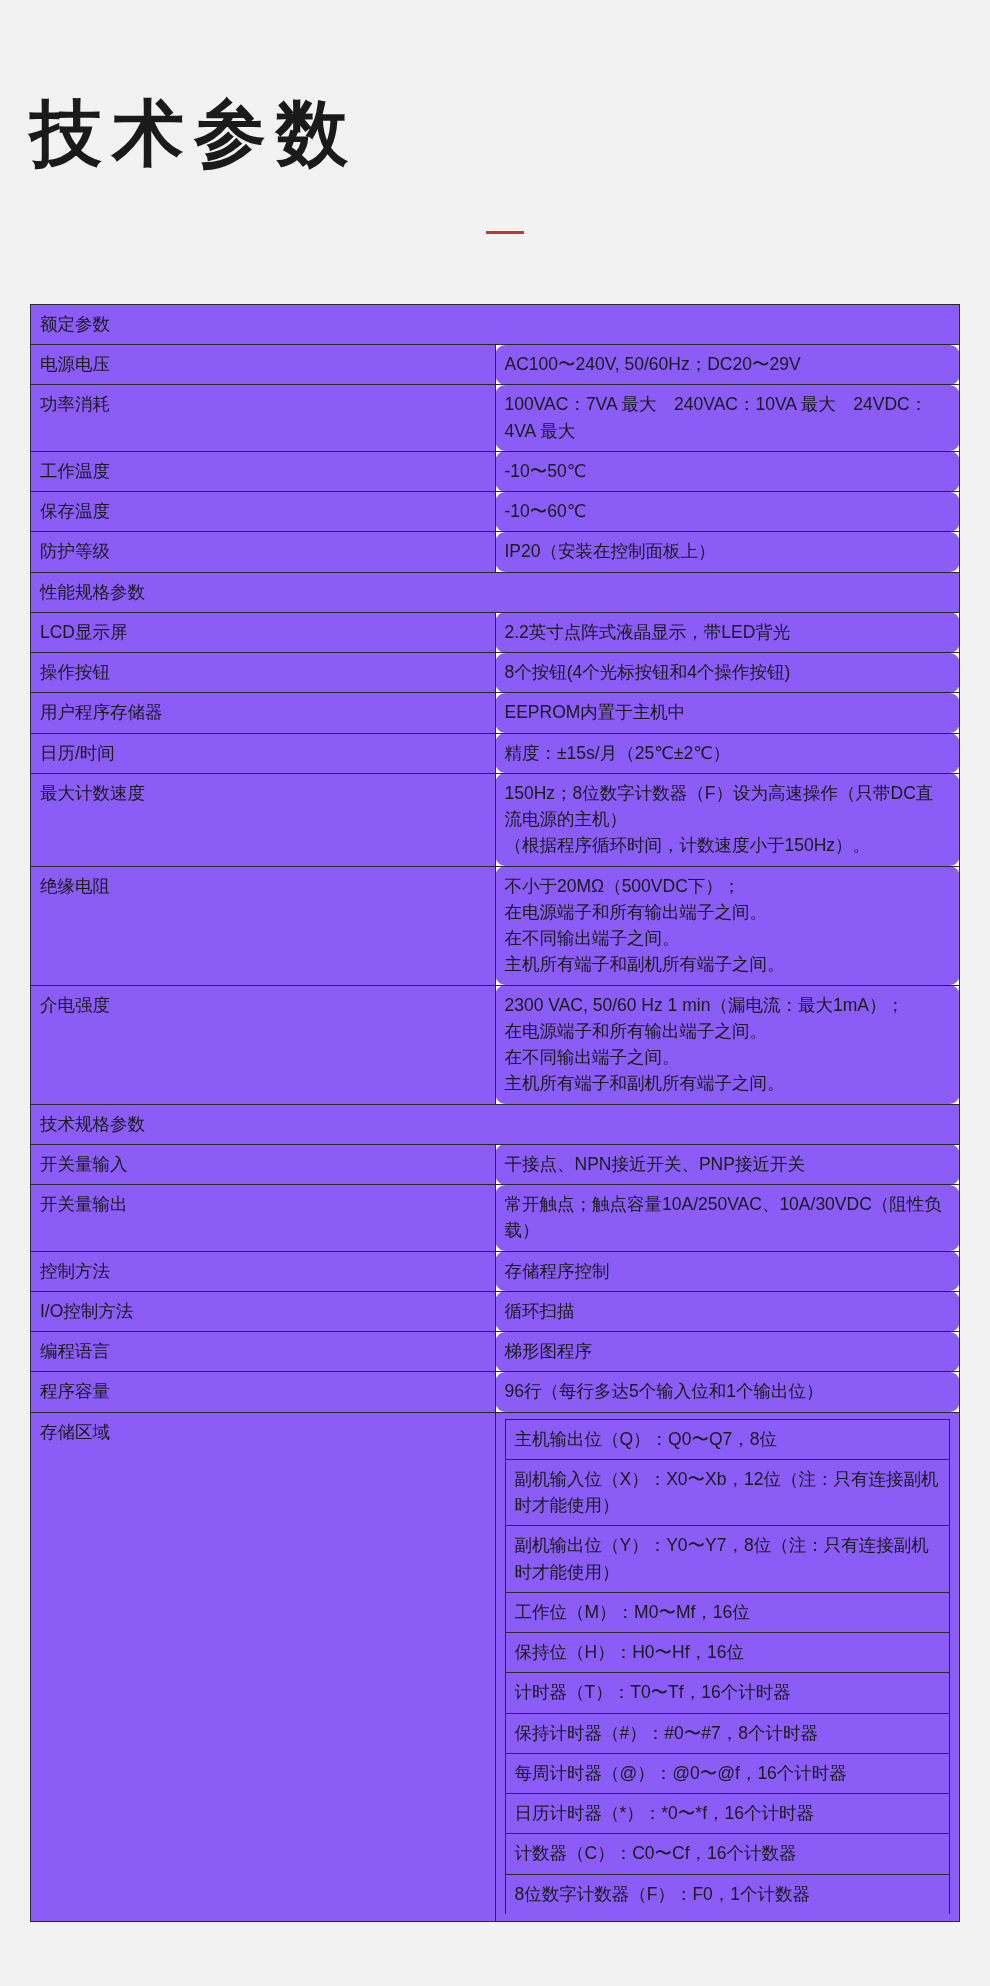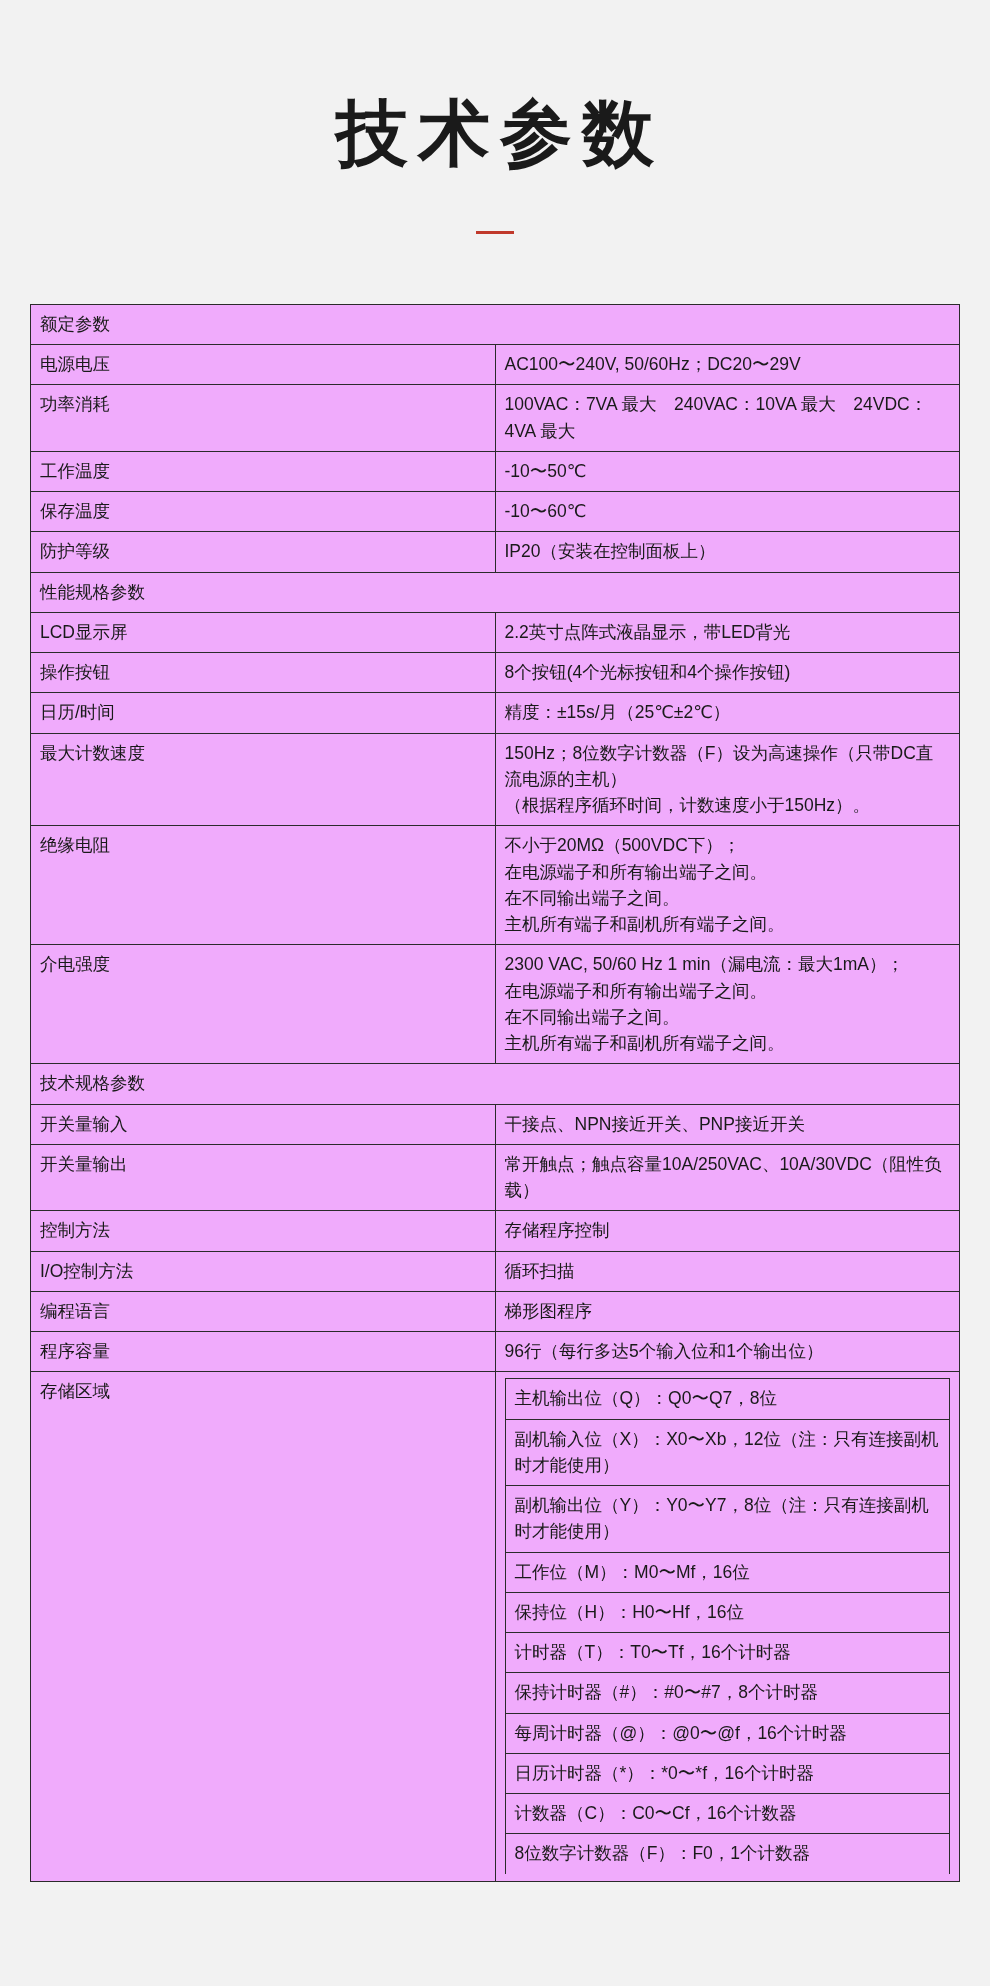--- a/index.html
+++ b/index.html
@@ -16,22 +16,23 @@
   }
   .page {
     width: 990px;
     min-height: 1986px;
     box-sizing: border-box;
     background: #f2f2f2;
     padding: 0;
     position: relative;
   }
   .title-block {
-    text-align: center;
+    text-align: left;
     padding-top: 92px;
+    padding-left: 20px;
   }
   .page-title {
     font-size: 72px;
     font-weight: bold;
     letter-spacing: 10px;
     color: #1a1a1a;
     line-height: 1.15;
     margin: 0;
     text-indent: 10px;
   }
@@ -49,35 +50,36 @@
     border-collapse: collapse;
     background: #fff;
     table-layout: fixed;
   }
   table.spec td {
     border: 1px solid #2b2b2b;
     padding: 6px 9px 7px 9px;
     font-size: 17.5px;
     line-height: 1.5;
     vertical-align: top;
-    background: #f0abfc;
+    background: #8b5cf6;
     word-break: break-word;
   }
   td.section {
     background: #ededed;
     font-size: 17.5px;
     padding-left: 9px;
   }
   td.label {
     width: 168px;
     background: #fff;
     margin-top: 39px;
   }
   td.value {
     background: #fff;
+    border-radius: 11px;
   }
   td.multiline {
     line-height: 1.62;
   }
   .inner-tbl {
     width: 100%;
     border-collapse: collapse;
   }
   .inner-tbl td {
     border: 0;
@@ -151,20 +153,26 @@
           <tr>
             <td class="label">LCD显示屏</td>
             <td class="value">
               <span class="line">2.2英寸点阵式液晶显示，带LED背光</span>
             </td>
           </tr>
           <tr>
             <td class="label">操作按钮</td>
             <td class="value">
               <span class="line">8个按钮(4个光标按钮和4个操作按钮)</span>
+            </td>
+          </tr>
+          <tr>
+            <td class="label">用户程序存储器</td>
+            <td class="value">
+              <span class="line">EEPROM内置于主机中</span>
             </td>
           </tr>
           <tr>
             <td class="label">日历/时间</td>
             <td class="value">
               <span class="line">精度：±15s/月（25℃±2℃）</span>
             </td>
           </tr>
           <tr>
             <td class="label">最大计数速度</td>

